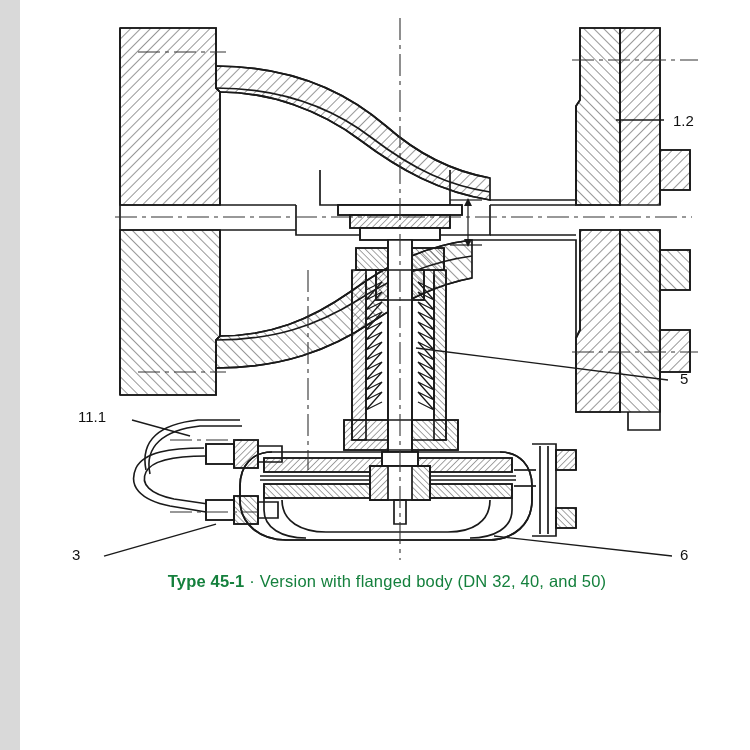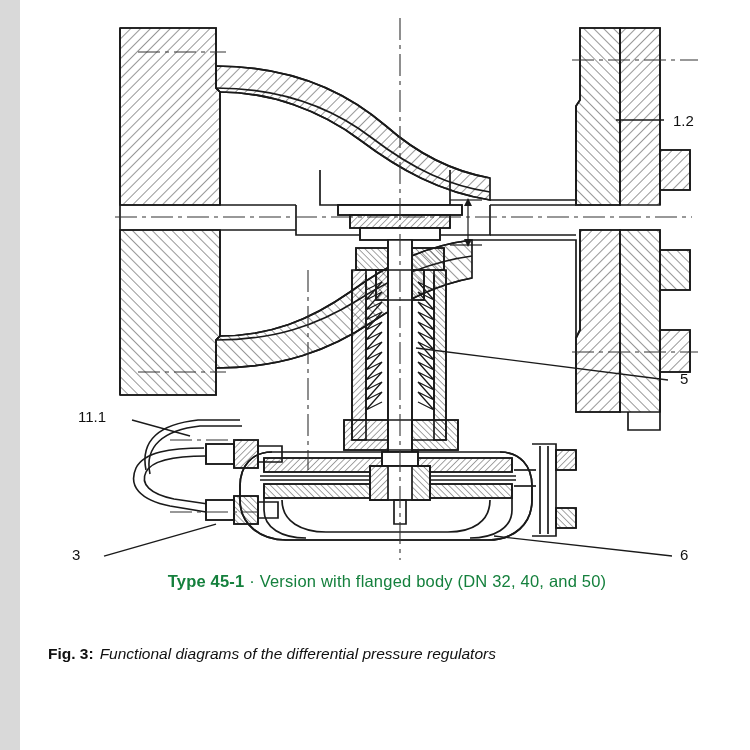--- a/index.html
+++ b/index.html
@@ -274,17 +274,14 @@
   <div class="callout c-12">1.2</div>
   <div class="callout c-5">5</div>
   <div class="callout c-6">6</div>
   <div class="callout c-111">11.1</div>
   <div class="callout c-11">3</div>
 
   <div class="caption-main">
     <span class="bold">Type 45-1</span><span> · Version with flanged body (DN 32, 40, and 50)</span>
   </div>
 
-  <div class="fig-line">
-    <span class="fig-label">Fig. 3:</span><span class="fig-text">Functional diagrams of the differential pressure regulators</span>
-  </div>
 
 </div>
 
 </body></html>

